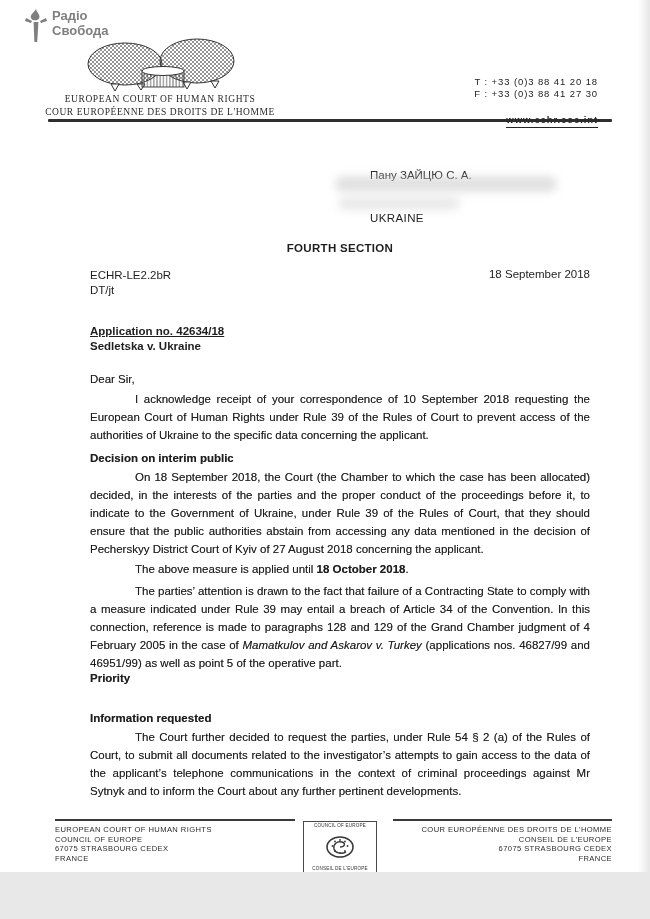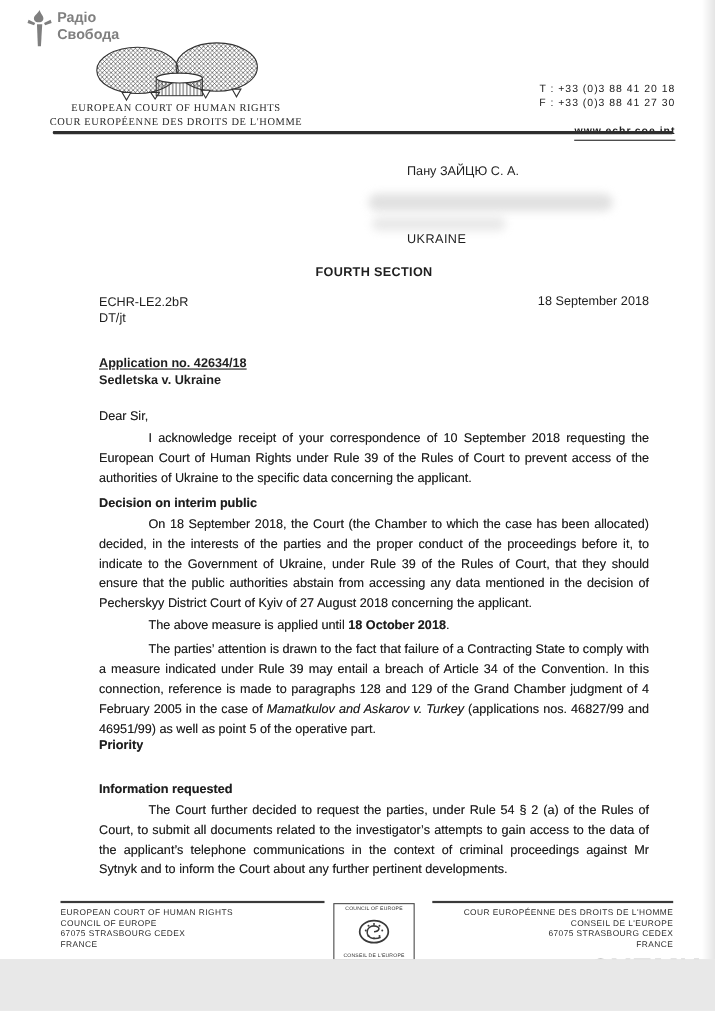--- a/index.html
+++ b/index.html
@@ -13,27 +13,27 @@
   .abs{position:absolute;}
 
   
   .rs-logo{left:24px;top:8px;display:flex;gap:4px;align-items:flex-start;color:#7f7f7f;}
   .rs-text{font-weight:bold;font-size:13px;line-height:15px;color:#7f7f7f;}
 
   
   .org-name{left:40px;top:93px;width:240px;text-align:center;
     font-family:"Liberation Serif",serif;font-size:9.5px;letter-spacing:0.55px;
     line-height:13px;color:#2b2b2b;}
-  .contact{right:36px;top:76px;text-align:right;font-size:9.5px;letter-spacing:0.9px;
+  .contact{right:52px;top:76px;text-align:right;font-size:9.5px;letter-spacing:0.9px;
     line-height:11.5px;color:#222;}
   .contact .site{font-weight:bold;border-bottom:1.5px solid #222;padding-bottom:1px;display:inline-block;margin-top:15px;}
   .rule-main{left:48px;top:119px;width:564px;height:2.5px;background:#2e2e2e;border-radius:1px;}
 
   
-  .addr-name{left:370px;top:150px;font-size:11.5px;}
+  .addr-name{left:370px;top:169px;font-size:11.5px;}
   .addr-country{left:370px;top:212px;font-size:11.5px;letter-spacing:0.4px;}
   .redact{background:#c9c9c9;filter:blur(4px);border-radius:8px;opacity:0.55;}
 
   .section-title{left:90px;top:242px;width:500px;text-align:center;font-weight:bold;font-size:11.5px;letter-spacing:0.3px;}
 
   .ref-left{left:90px;top:268px;font-size:11.5px;line-height:15px;}
   .ref-right{left:90px;top:268px;width:500px;text-align:right;font-size:11.5px;}
   .delivery{left:90px;top:295px;width:500px;text-align:right;font-size:11.5px;font-weight:bold;}
 
   .app-no{left:90px;top:325px;font-size:11.5px;font-weight:bold;text-decoration:underline;}

